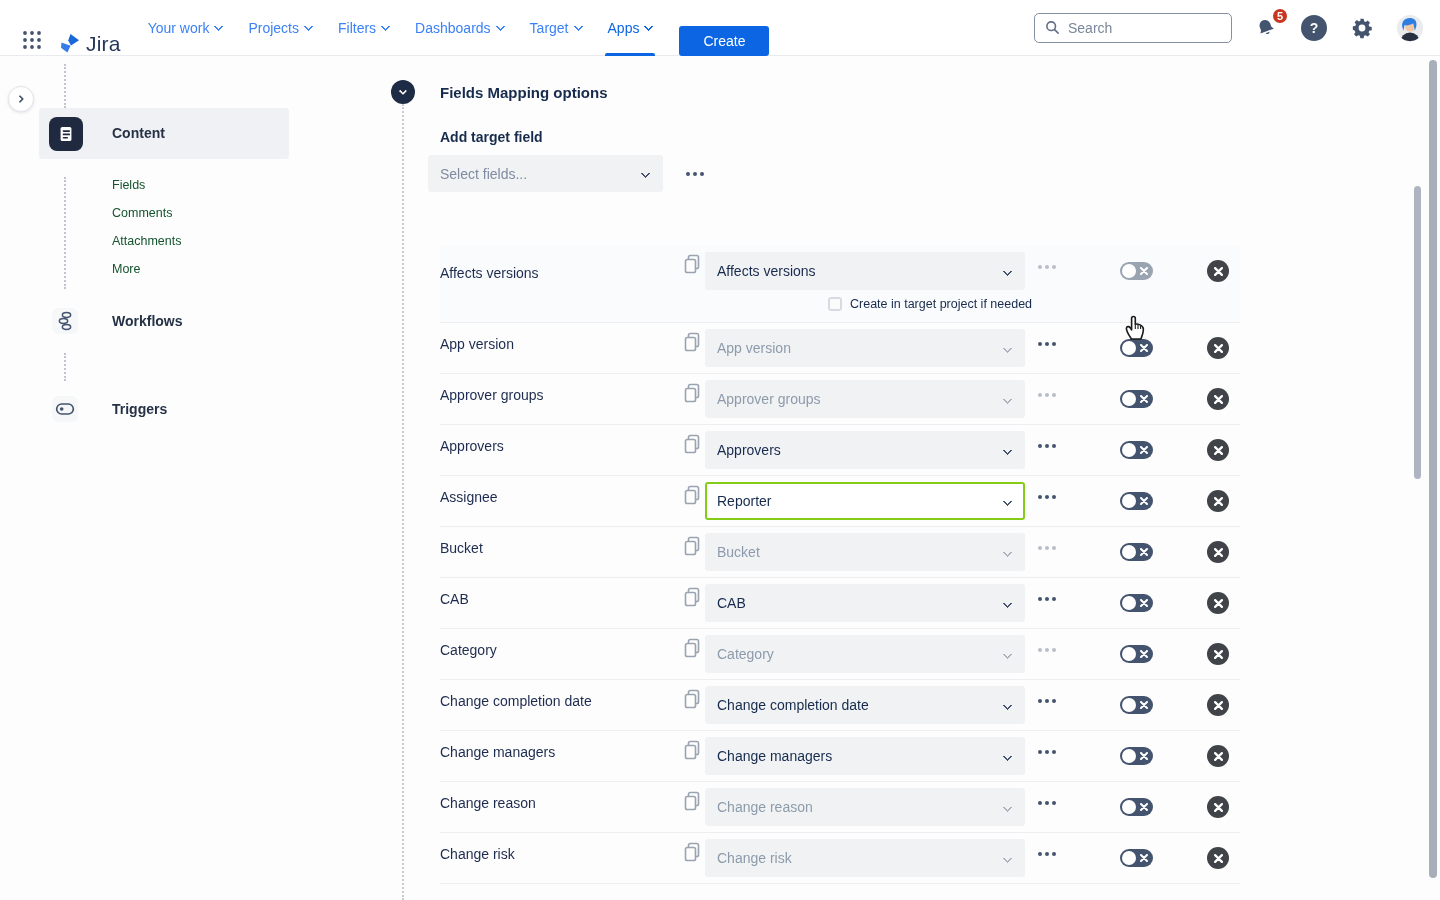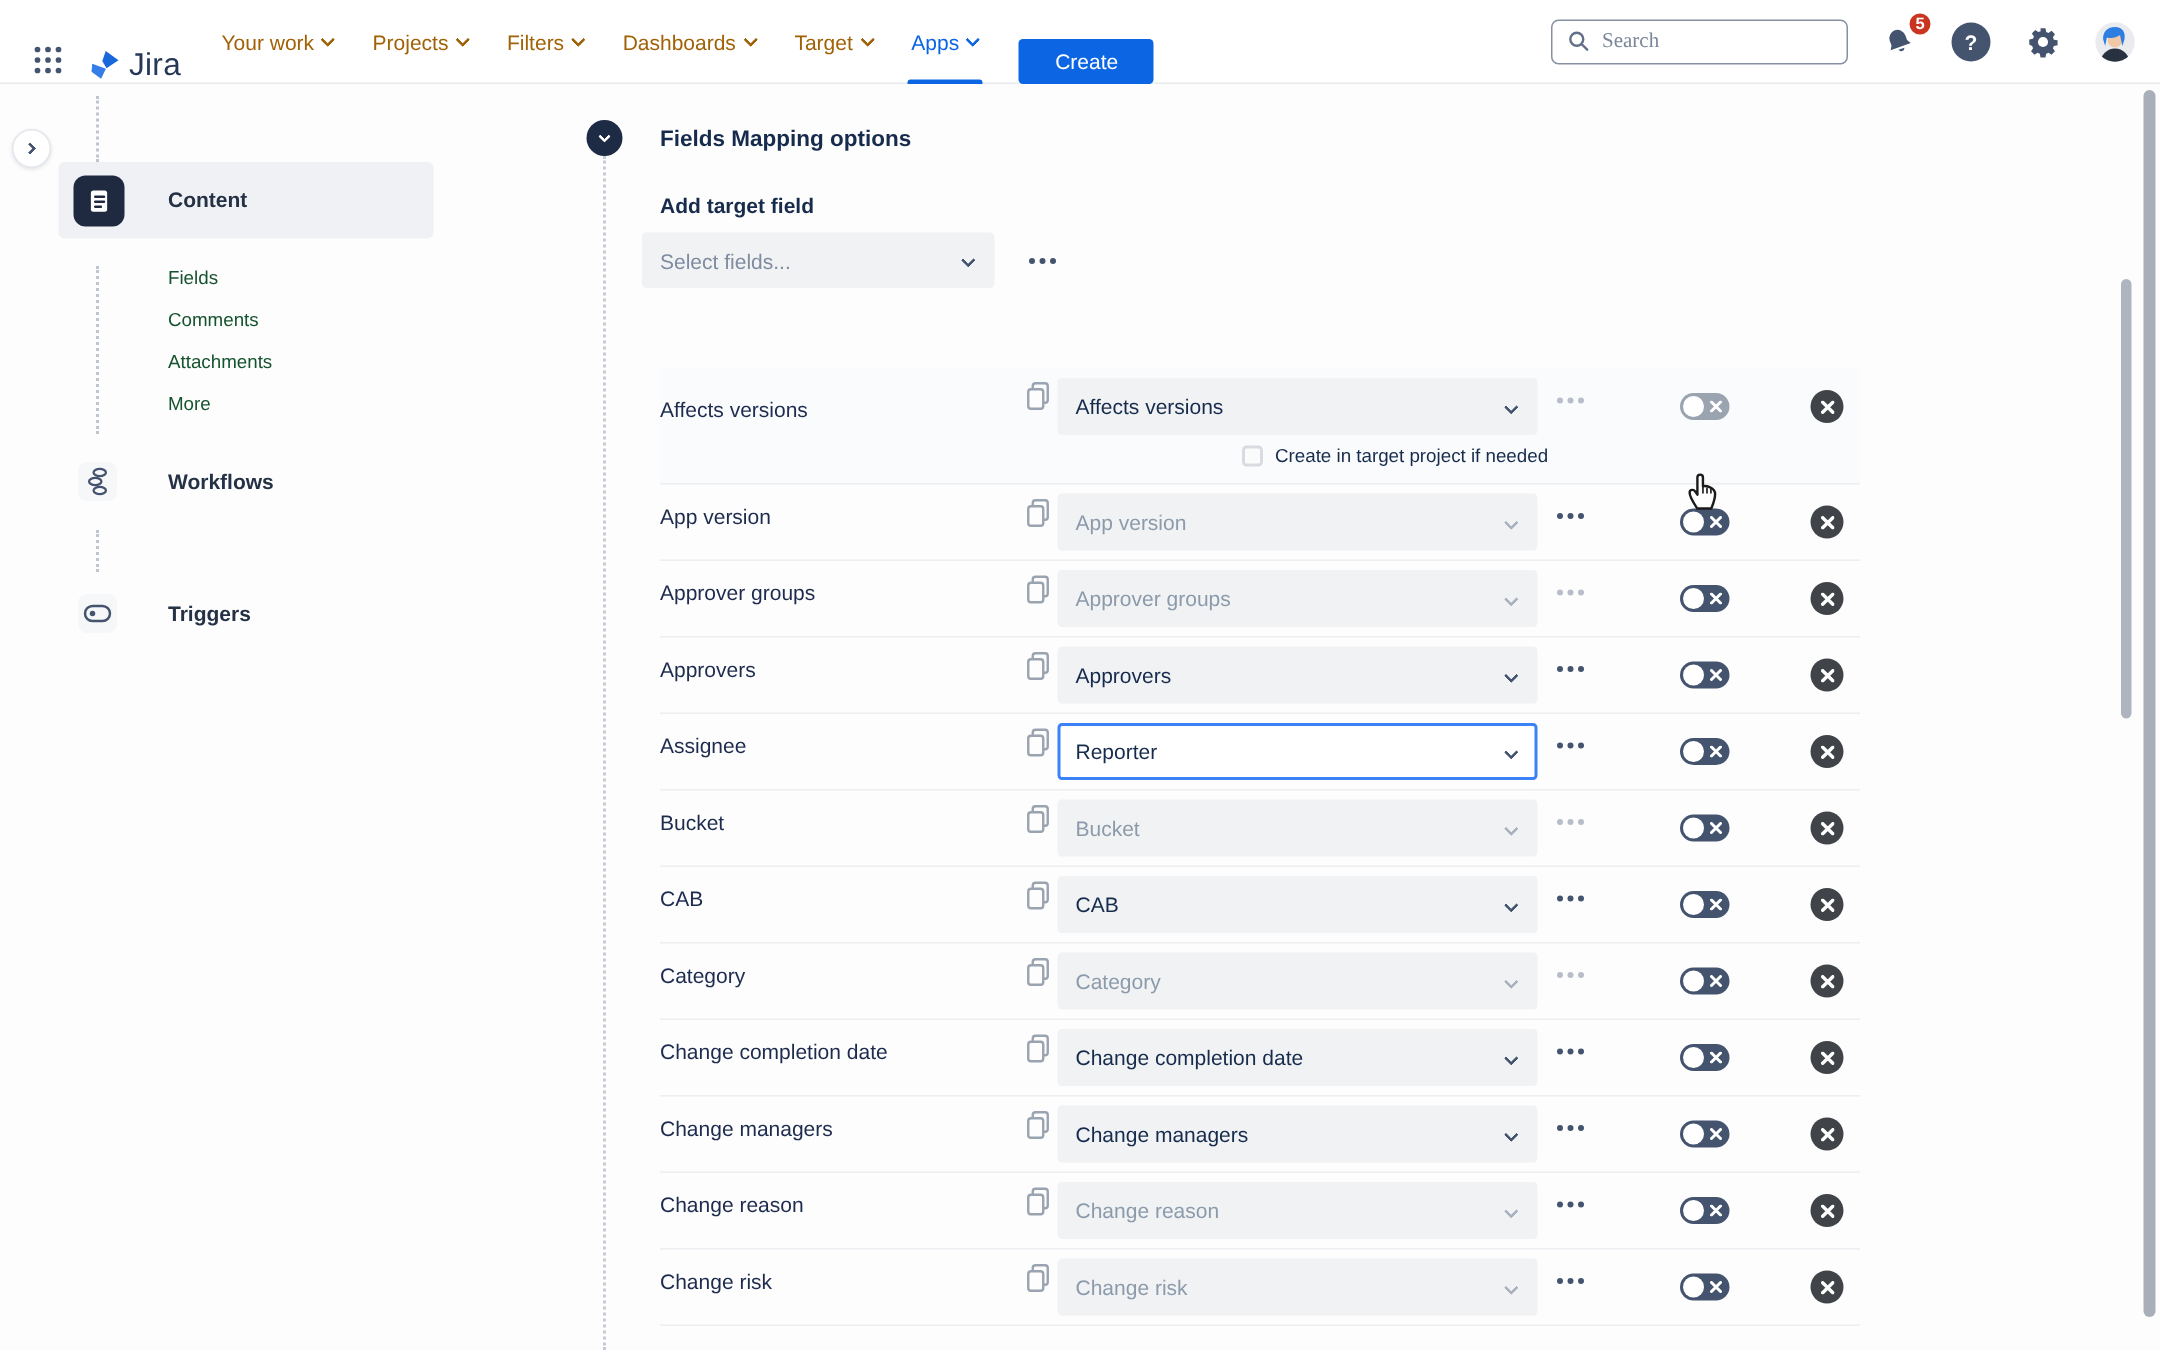--- a/index.html
+++ b/index.html
@@ -9,33 +9,33 @@
 
   
   .topnav { position:absolute; top:0; left:0; width:1440px; height:56px; background:#fff;
             border-bottom:1px solid #E8EAEE; display:flex; align-items:center; padding:0 16px; z-index:30; }
   .nav-left { display:flex; align-items:flex-end; height:56px; }
   .grid-btn { width:32px; height:32px; display:flex; align-items:center; justify-content:center; border-radius:4px; cursor:pointer; }
   .logo { display:flex; align-items:center; gap:4px; margin:0 14px 0 10px; }
   .logo-text { font-size:21px; color:#253858; font-weight:500; letter-spacing:.2px; }
   .nav-items { display:flex; align-items:center; height:56px; }
   .nav-item { position:relative; height:56px; display:flex; align-items:center; gap:6px; padding:0 13px;
-              font-size:14px; color:#a16207; font-weight:500; cursor:pointer; white-space:nowrap; }
+              font-size:14px; color:#3b82f6; font-weight:500; cursor:pointer; white-space:nowrap; }
   .nav-item .caret { margin-top:-3px; }
   .nav-item.active { color:#0C66E4; }
   .nav-item.active::after { content:""; position:absolute; left:10px; right:10px; bottom:0; height:3px;
               background:#0C66E4; border-radius:2px 2px 0 0; }
   .caret { display:inline-block; width:7px; height:7px; border-right:2px solid currentColor; border-bottom:2px solid currentColor;
            transform:rotate(45deg); border-radius:1px; }
   .create-btn { margin-left:14px; background:#0C66E4; color:#fff; font-size:14px; font-weight:500;
                 border:none; border-radius:3px; padding:7px 24px; cursor:pointer; }
   .nav-right { margin-left:auto; display:flex; align-items:center; gap:20px; }
   .search-box { width:198px; height:30px; border:1.5px solid #8590A2; border-radius:5px; display:flex;
                 align-items:center; gap:8px; padding:0 10px; background:#fff; }
-  .search-box input { border:none; outline:none; font-size:14px; color:#44546F; width:140px; background:transparent; font-family:Liberation Serif, serif; }
+  .search-box input { border:none; outline:none; font-size:14px; color:#44546F; width:140px; background:transparent; font-family:Liberation Sans, sans-serif; }
   .search-box input::placeholder { color:#7A869A; }
   .icon-btn { position:relative; width:28px; height:28px; display:flex; align-items:center; justify-content:center; cursor:pointer; }
   .badge { position:absolute; top:-7px; right:-9px; min-width:18px; height:18px; border-radius:9px; background:#CA3521;
            color:#fff; font-size:11px; font-weight:700; display:flex; align-items:center; justify-content:center;
            border:2px solid #fff; padding:0 3px; }
   .help-circle { width:26px; height:26px; border-radius:50%; background:#44546F; color:#fff; font-size:14px;
                  font-weight:700; display:flex; align-items:center; justify-content:center; }
 
   
   .canvas { position:absolute; top:56px; left:0; width:1440px; height:844px; background:#FDFDFD; overflow:hidden; }
@@ -81,21 +81,21 @@
   .row .field { position:absolute; left:0; top:13px; font-size:14px; font-weight:500; color:#1D2B4E; }
   .row.tall .field { top:20px; }
   .copy-ic { position:absolute; left:242px; top:8px; width:20px; height:22px; }
   .row-select { position:absolute; left:265px; top:6px; width:320px; height:38px; background:#F1F2F4; border-radius:3px;
                 display:flex; align-items:center; padding:0 12px; cursor:pointer; }
   .row.tall .row-select { top:7px; }
   .row-select .val { flex:1; font-size:14px; color:#172B4D; }
   .row-select .caret { color:#44546F; margin-right:2px; }
   .row-select.placeholder .val { color:#8C9BAB; }
   .row-select.placeholder .caret { color:#A9B1BF; }
-  .row-select.focused { background:#fff; border:2px solid #3b82f6; padding:16px 10px; }
+  .row-select.focused { background:#fff; border:2px solid #84cc16; padding:16px 10px; }
   .row-menu { position:absolute; left:598px; top:19px; }
   .row.tall .row-menu { top:20px; }
   .toggle { position:absolute; left:680px; top:16px; width:33px; height:18px; border-radius:9px; background:#44546F; cursor:pointer; }
   .row.tall .toggle { top:17px; }
   .toggle.light { background:#9AA3B0; }
   .toggle .knob { position:absolute; left:2px; top:2px; width:14px; height:14px; border-radius:50%; background:#fff; }
   .toggle svg { position:absolute; right:5px; top:5px; }
   .remove-btn { position:absolute; left:767px; top:14px; width:22px; height:22px; border-radius:50%; background:#404449;
                 display:flex; align-items:center; justify-content:center; cursor:pointer; border:none; }
   .row.tall .remove-btn { top:15px; }

